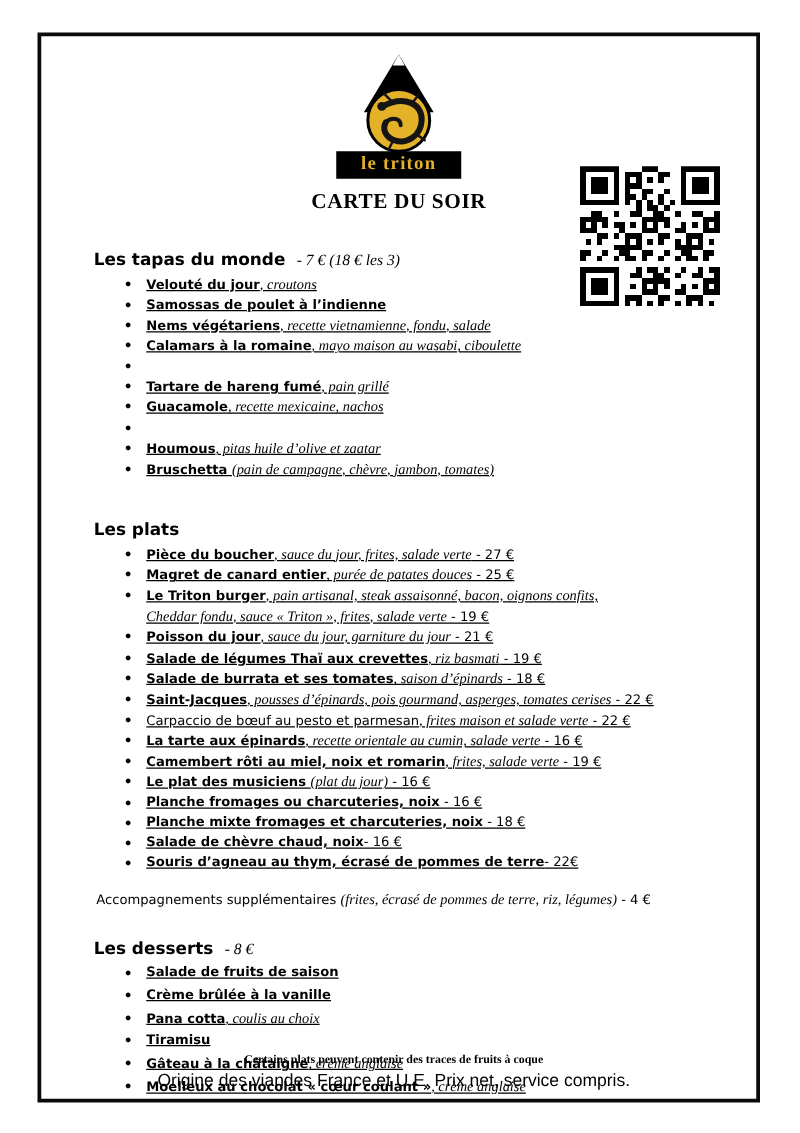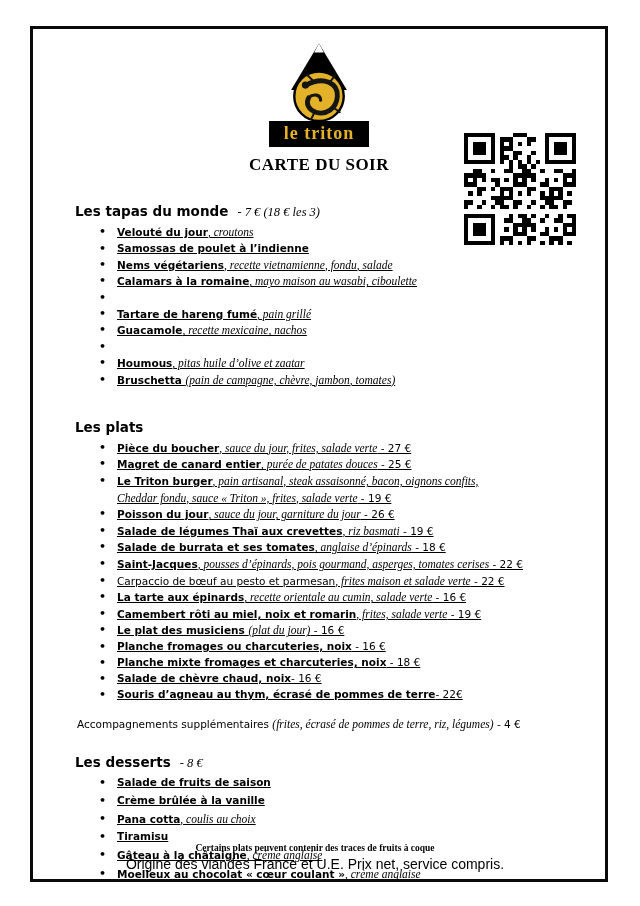--- a/index.html
+++ b/index.html
@@ -1,21 +1,21 @@
 <!DOCTYPE html>
 <html><head>
 <meta charset="utf-8">
 <style>
   html,body{margin:0;padding:0;background:#fff;}
   body{width:640px;height:906px;font-family:"DejaVu Sans",sans-serif;color:#000;}
   .page{position:relative;width:640px;height:906px;background:#fff;}
   .frame{position:absolute;left:30px;top:26px;width:578px;height:856px;border:3px solid #0a0a0a;box-sizing:border-box;background:#fff;overflow:hidden;}
   .logo{margin:13px auto 0;width:120px;text-align:center;}
   .logo svg{display:block;margin:0 auto;}
-  .logo-plate{width:100px;margin:-4px auto 0;background:#000;color:#E4B228;font-family:"Liberation Serif",serif;font-weight:700;font-size:18px;letter-spacing:1px;padding:2px 0 3px;text-align:center;}
+  .logo-plate{width:100px;margin:-4px auto 0;background:#000;color:#E4B228;font-family:"Liberation Serif",serif;font-weight:700;font-size:15px;letter-spacing:1px;padding:2px 0 3px;text-align:center;}
   .title{margin:8px 0 0;text-align:center;font-family:"Liberation Serif",serif;font-weight:700;font-size:17px;letter-spacing:0.5px;}
   .qr{position:absolute;top:104px;right:29px;width:112px;height:112px;}
   .qr svg{width:100%;height:100%;shape-rendering:crispEdges;}
   .content{padding:12px 30px 0 42px;}
   .menu-section{margin:0;}
   .sec-tapas{margin-top:14px;margin-bottom:30px;}
   .sec-plats{margin-bottom:16px;}
   .sec-desserts{margin-top:20px;}
   .sec-head{margin-bottom:5px;}
   .sec-title{font-family:"DejaVu Sans",sans-serif;font-weight:700;font-size:13.5px;}
@@ -419,29 +419,29 @@
             </li>
             <li>
               <span class="bullet">•</span>
               <span class="txt"><span class="seg-b">Le Triton burger</span><span class="seg-i">, pain artisanal, steak assaisonné, bacon, oignons confits,</span></span>
             </li>
             <li class="cont">
               <span class="txt"><span class="seg-i">Cheddar fondu, sauce « Triton », frites, salade verte</span><span class="seg-r"> - 19 €</span></span>
             </li>
             <li>
               <span class="bullet">•</span>
-              <span class="txt"><span class="seg-b">Poisson du jour</span><span class="seg-i">, sauce du jour, garniture du jour</span><span class="seg-r"> - 26 €</span></span>
+              <span class="txt"><span class="seg-b">Poisson du jour</span><span class="seg-i">, sauce du jour, garniture du jour</span><span class="seg-r"> - 21 €</span></span>
             </li>
             <li>
               <span class="bullet">•</span>
               <span class="txt"><span class="seg-b">Salade de légumes Thaï aux crevettes</span><span class="seg-i">, riz basmati</span><span class="seg-r"> - 19 €</span></span>
             </li>
             <li>
               <span class="bullet">•</span>
-              <span class="txt"><span class="seg-b">Salade de burrata et ses tomates</span><span class="seg-i">, anglaise d’épinards</span><span class="seg-r"> - 18 €</span></span>
+              <span class="txt"><span class="seg-b">Salade de burrata et ses tomates</span><span class="seg-i">, saison d’épinards</span><span class="seg-r"> - 18 €</span></span>
             </li>
             <li>
               <span class="bullet">•</span>
               <span class="txt"><span class="seg-b">Saint-Jacques</span><span class="seg-i">, pousses d’épinards, pois gourmand, asperges, tomates cerises</span><span class="seg-r"> - 22 €</span></span>
             </li>
             <li>
               <span class="bullet">•</span>
               <span class="txt"><span class="seg-p">Carpaccio de bœuf au pesto et parmesan</span><span class="seg-i">, frites maison et salade verte</span><span class="seg-r"> - 22 €</span></span>
             </li>
             <li>

